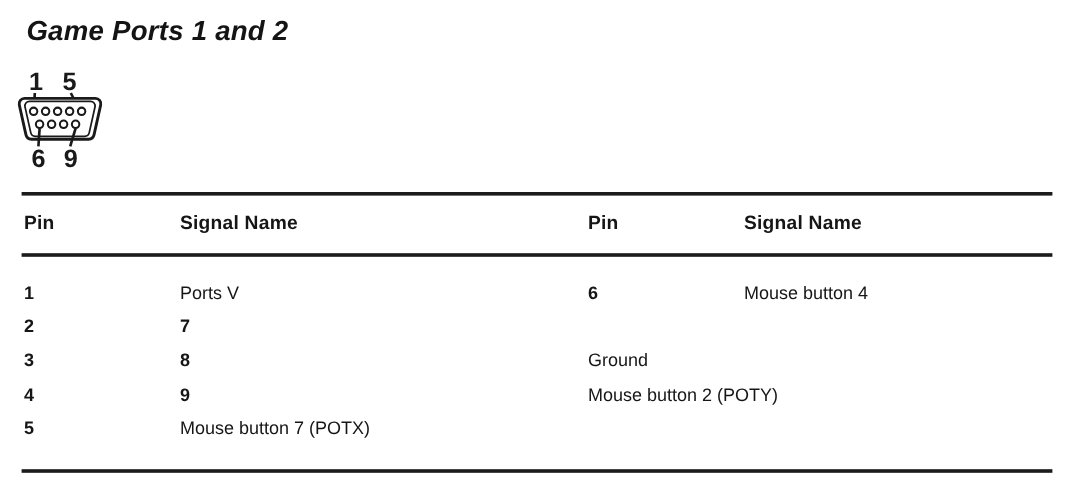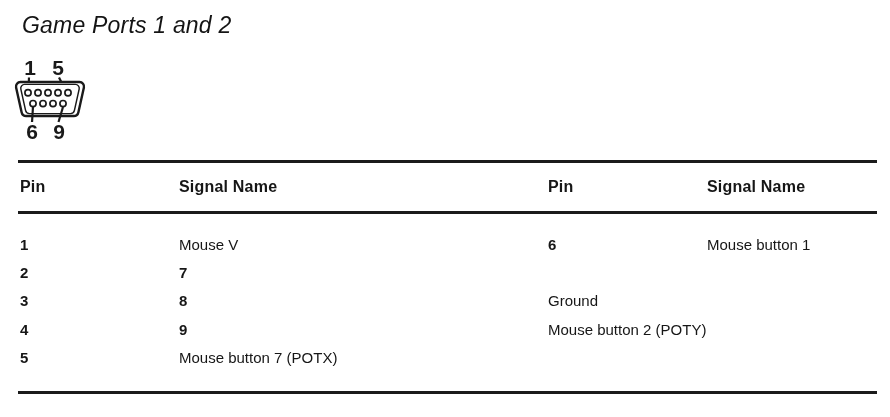--- a/index.html
+++ b/index.html
@@ -16,21 +16,21 @@
     font-family: "Liberation Sans", "DejaVu Sans", sans-serif;
     overflow: hidden;
   }
   .title {
     position: absolute;
     left: 22px;
     top: 12px;
     margin: 0;
     font-size: 23px;
     line-height: 26px;
-    font-weight: normal;
+    font-weight: bold;
     font-style: italic;
     letter-spacing: 0.2px;
     color: #141414;
   }
   .connector {
     position: absolute;
     left: 12px;
     top: 54px;
     width: 80px;
     height: 92px;
@@ -50,21 +50,20 @@
     width: 859px;
   }
   .rule {
     height: 3px;
     background: #1b1b1b;
   }
   .rule-bottom { height: 3px; }
   .hdr-row, .body-row {
     display: grid;
     grid-template-columns: 130px 340px 130px 259px;
-    gap: 29px;
   }
   .hdr-row {
     height: 48px;
     align-items: center;
     font-size: 16px;
     font-weight: bold;
     letter-spacing: 0.2px;
   }
   .tbody { padding-top: 16px; }
   .body-row {
@@ -127,23 +126,23 @@
       <div class="cell">Signal Name</div>
       <div class="cell">Pin</div>
       <div class="cell">Signal Name</div>
     </div>
 
     <div class="rule"></div>
 
     <div class="tbody">
       <div class="body-row">
         <div class="cell pin">1</div>
-        <div class="cell sig">Mouse V</div>
+        <div class="cell sig">Ports V</div>
         <div class="cell pin">6</div>
-        <div class="cell sig">Mouse button 1</div>
+        <div class="cell sig">Mouse button 4</div>
       </div>
       <div class="body-row">
         <div class="cell pin">2</div>
         <div class="cell pin">7</div>
       </div>
       <div class="body-row">
         <div class="cell pin">3</div>
         <div class="cell pin">8</div>
         <div class="cell sig">Ground</div>
       </div>

